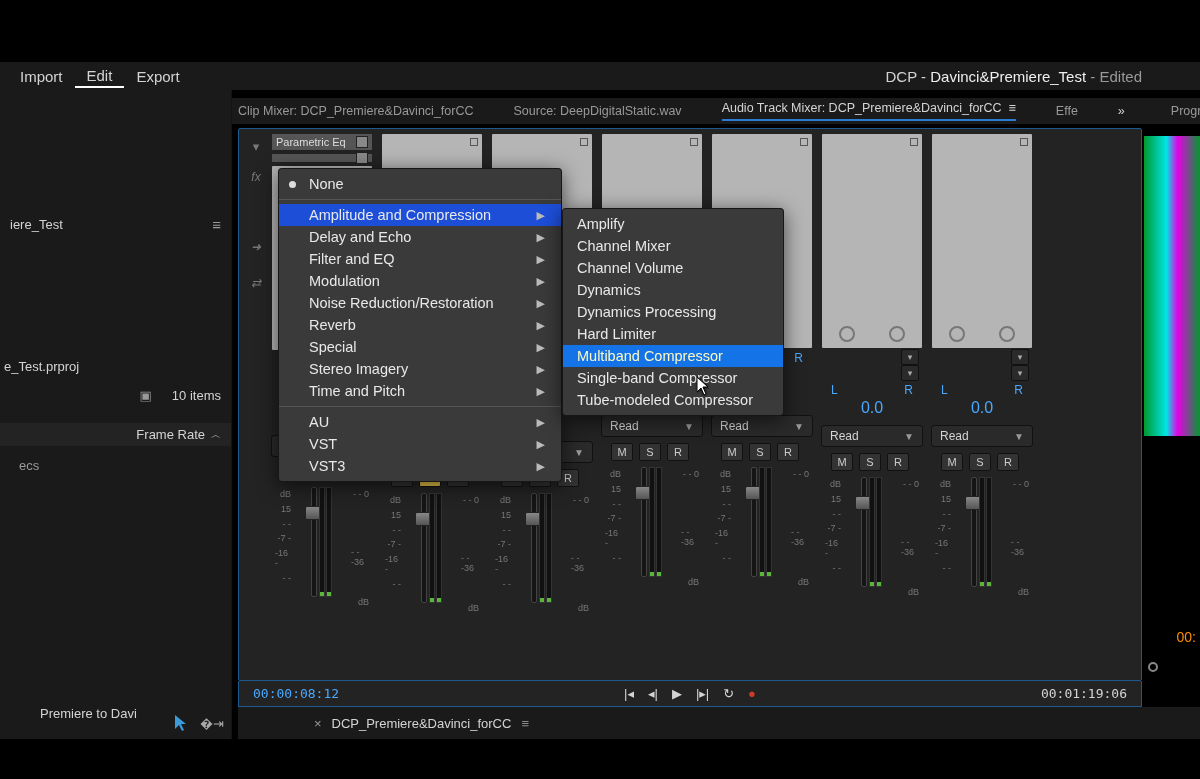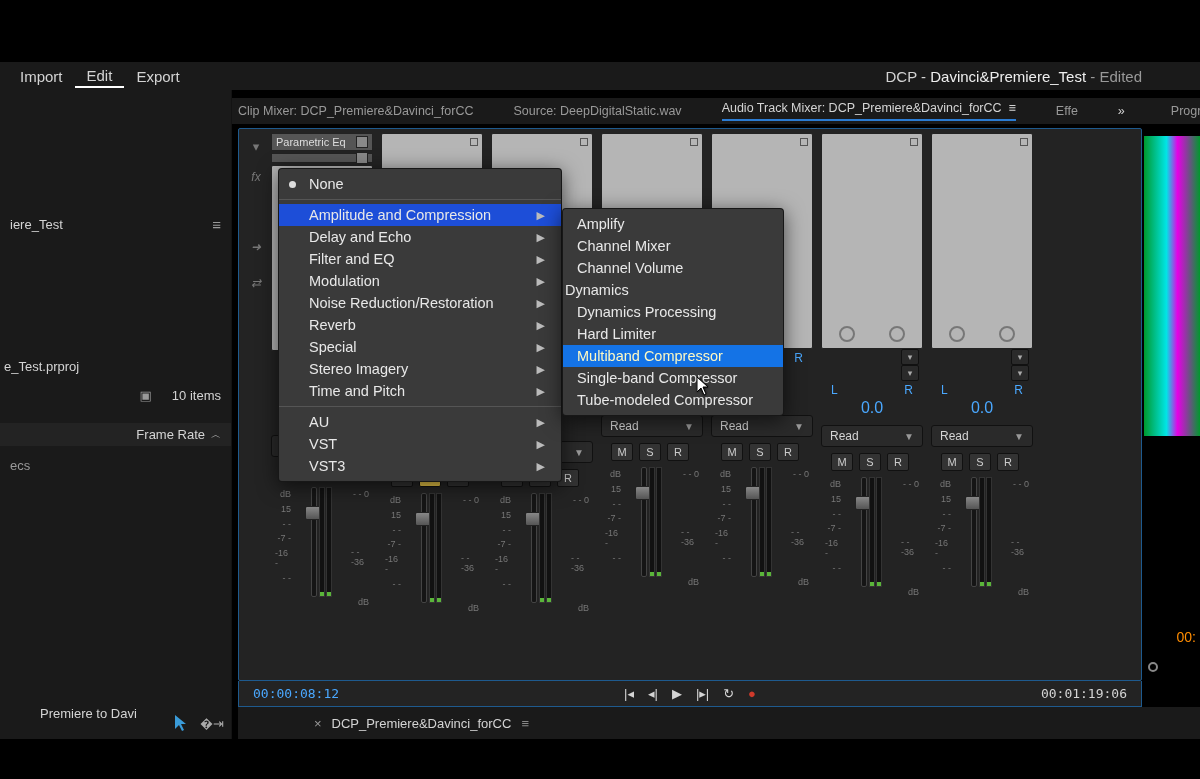--- a/index.html
+++ b/index.html
@@ -93,21 +93,21 @@
   .left-panel .items-row .folder-icon { color: var(--text-dim); }
   .left-panel .frame-rate {
     margin-top: 20px;
     display: flex;
     justify-content: flex-end;
     padding: 4px 10px;
     background: var(--bg-panel);
     align-items:center;
     gap:6px;
   }
-  .left-panel .ecs { padding: 12px 10px; color: var(--text-dim); }
+  .left-panel .ecs { padding: 12px 19px; color: var(--text-dim); }
   .left-panel .bottom-label {
     position: absolute;
     bottom: 18px;
     left: 4px;
     color: var(--text);
     font-size: 13px;
     margin-left: 36px;
   }
 
   
@@ -942,21 +942,21 @@
 <div class="menu" id="menu2">
     <div class="mi" style="padding-left: 14px;">
       <span>Amplify</span>
     </div>
     <div class="mi" style="padding-left: 14px;">
       <span>Channel Mixer</span>
     </div>
     <div class="mi" style="padding-left: 14px;">
       <span>Channel Volume</span>
     </div>
-    <div class="mi" style="padding-left: 2px;">
+    <div class="mi" style="padding-left: 14px;">
       <span>Dynamics</span>
     </div>
     <div class="mi" style="padding-left: 14px;">
       <span>Dynamics Processing</span>
     </div>
     <div class="mi" style="padding-left: 14px;">
       <span>Hard Limiter</span>
     </div>
     <div class="mi selected" style="padding-left: 14px;">
       <span>Multiband Compressor</span>

